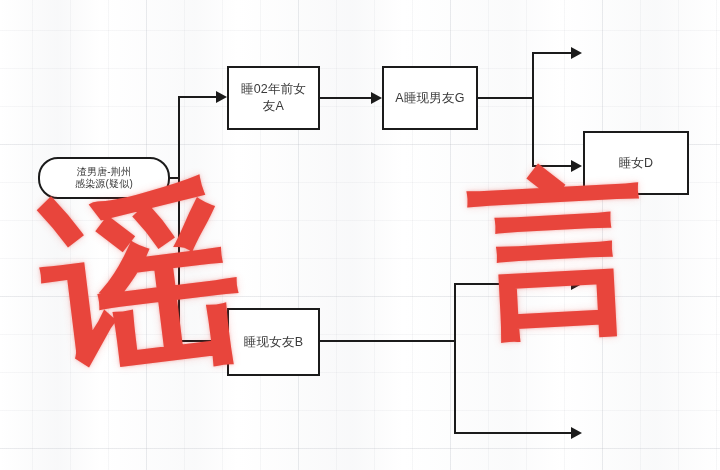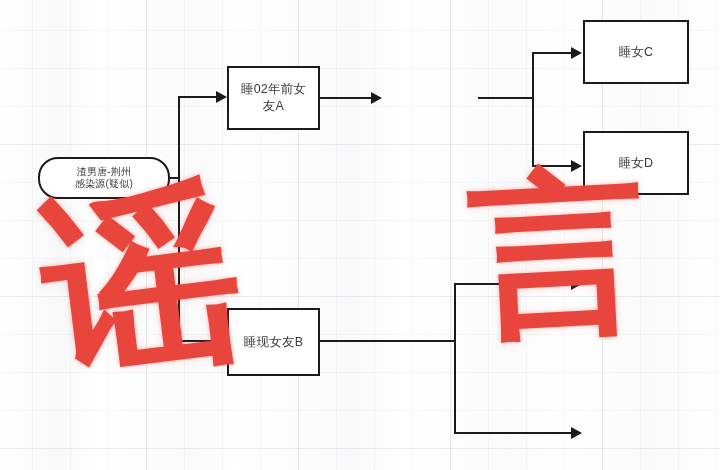--- a/index.html
+++ b/index.html
@@ -180,24 +180,24 @@
   <div class="node rounded" style="left:38px; top:157px; width:132px; height:42px;">
     <span class="node-label">渣男唐-荆州
 感染源(疑似)</span>
   </div>
 
   <div class="node" style="left:227px; top:66px; width:93px; height:64px;">
     <span class="node-label">睡02年前女
 友A</span>
   </div>
 
-
-  <div class="node" style="left:583px; top:20px; width:106px; height:64px;">
-    <span class="node-label">睡女C</span>
-  </div>
+  <div class="node" style="left:382px; top:66px; width:96px; height:64px;">
+    <span class="node-label">A睡现男友G</span>
+  </div>
+
 
   <div class="node" style="left:583px; top:131px; width:106px; height:64px;">
     <span class="node-label">睡女D</span>
   </div>
 
   <div class="node" style="left:227px; top:308px; width:93px; height:68px;">
     <span class="node-label">睡现女友B</span>
   </div>
 
 

